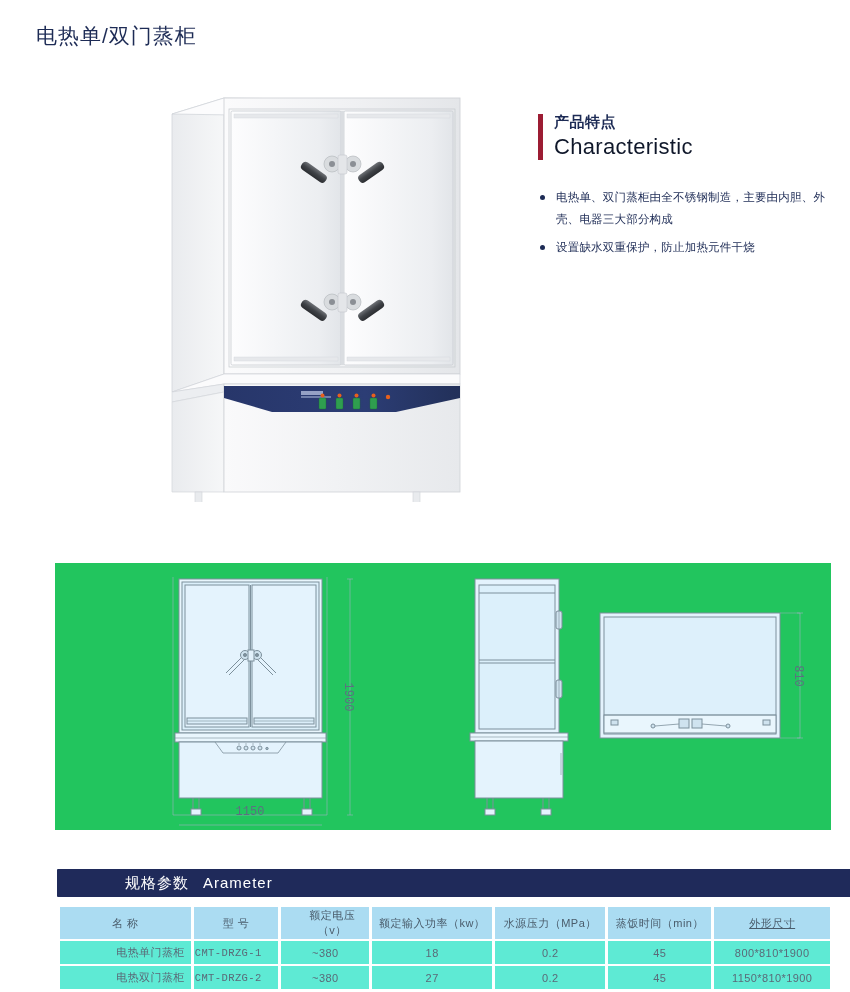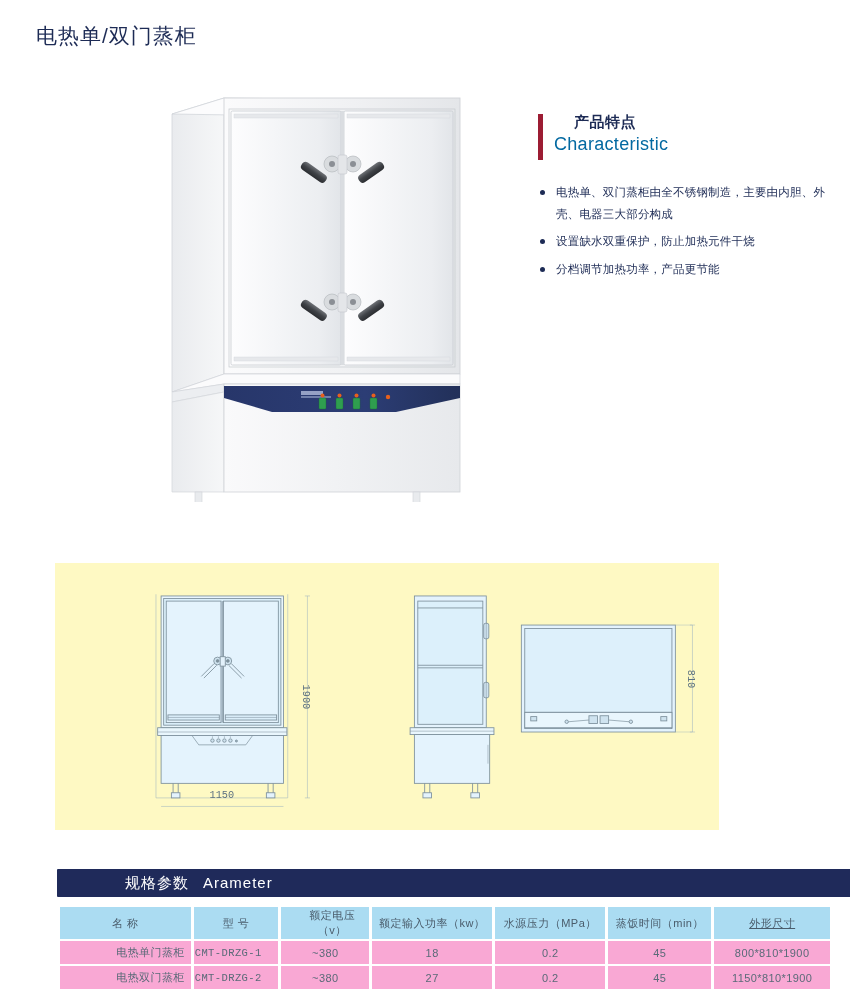--- a/index.html
+++ b/index.html
@@ -55,25 +55,24 @@
     top: 2px;
     width: 5px;
     height: 46px;
     background: #9c1c33;
   }
   .char-cn {
     font-size: 15px;
     font-weight: bold;
     color: #1d2b55;
     letter-spacing: .5px;
-    margin-left: 20px;
   }
   .char-en {
-    font-size: 18px;
-    color: #0369a1;
+    font-size: 22px;
+    color: #0f172a;
     letter-spacing: .3px;
   }
   .feature-list {
     margin: 24px 0 0 0;
     padding: 0;
     list-style: none;
   }
   .feature-list li {
     position: relative;
     padding-left: 18px;
@@ -92,23 +91,23 @@
     height: 5px;
     border-radius: 50%;
     background: #1d2b55;
   }
 
   
   .draw-panel {
     position: absolute;
     left: 55px;
     top: 563px;
-    width: 664px;
+    width: 776px;
     height: 267px;
-    background: #fef9c3;
+    background: #22c55e;
   }
   .draw-svg { display: block; width: 100%; height: 100%; }
 
   
   .spec-bar {
     position: absolute;
     left: 57px;
     top: 869px;
     width: 850px;
     height: 28px;
@@ -138,21 +137,21 @@
   }
   .spec-table th {
     background: #abdcf2;
     color: #4a5c6b;
     font-weight: normal;
     height: 21px;
     letter-spacing: .5px;
     text-align: center;
   }
   .spec-table td {
-    background: #f9a8d4;
+    background: #5eead4;
     height: 21px;
     text-align: center;
     letter-spacing: .4px;
     color: #5a6a78;
   }
   .spec-table td.name-cell { text-align: right; padding-right: 6px; }
   .spec-table td.model-cell { text-align: left; font-family: "Liberation Mono", monospace; font-size: 10.5px; }
   .col-name { width: 150px; }
   .col-model { width: 92px; }
   .col-volt { width: 80px; padding-left: 15px; }
@@ -273,21 +272,20 @@
 
 <div class="char-block">
   <div class="char-head">
     <span class="char-bar"></span>
     <div class="char-cn">产品特点</div>
     <div class="char-en">Characteristic</div>
   </div>
   <ul class="feature-list">
     <li>电热单、双门蒸柜由全不锈钢制造，主要由内胆、外壳、电器三大部分构成</li>
     <li>设置缺水双重保护，防止加热元件干烧</li>
-    <li>分档调节加热功率，产品更节能</li>
   </ul>
 </div>
 
 <div class="draw-panel">
   <svg class="draw-svg" viewBox="0 0 776 267" xmlns="http://www.w3.org/2000/svg">
     <g fill="none" stroke="#7d909c" stroke-width="1" vector-effect="non-scaling-stroke">
 
       <g>
 
         <polyline points="118,14 118,252 272,252" stroke="#9db3c0" stroke-width="0.6"></polyline>

